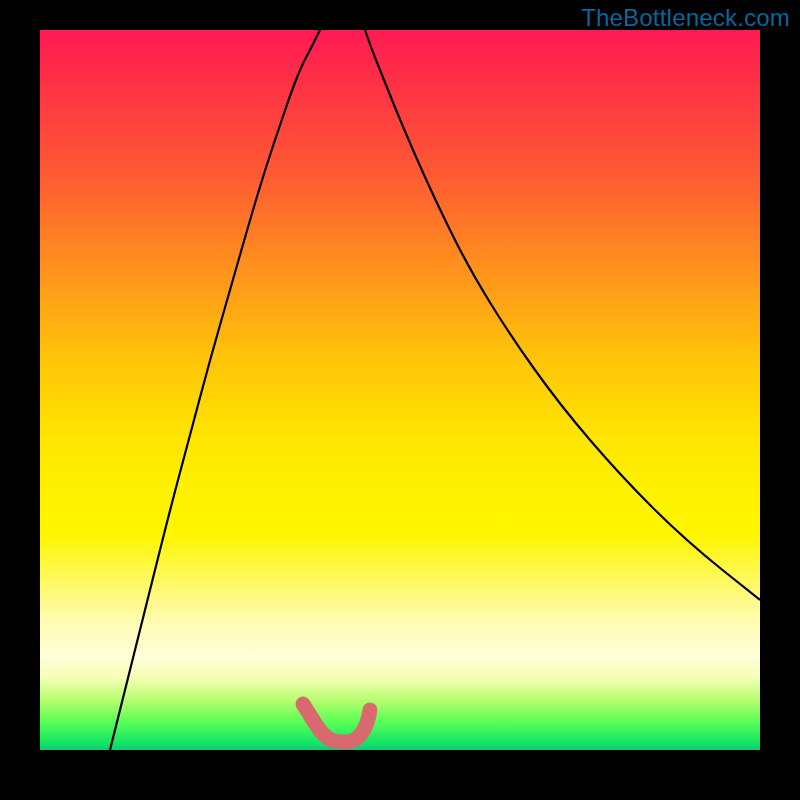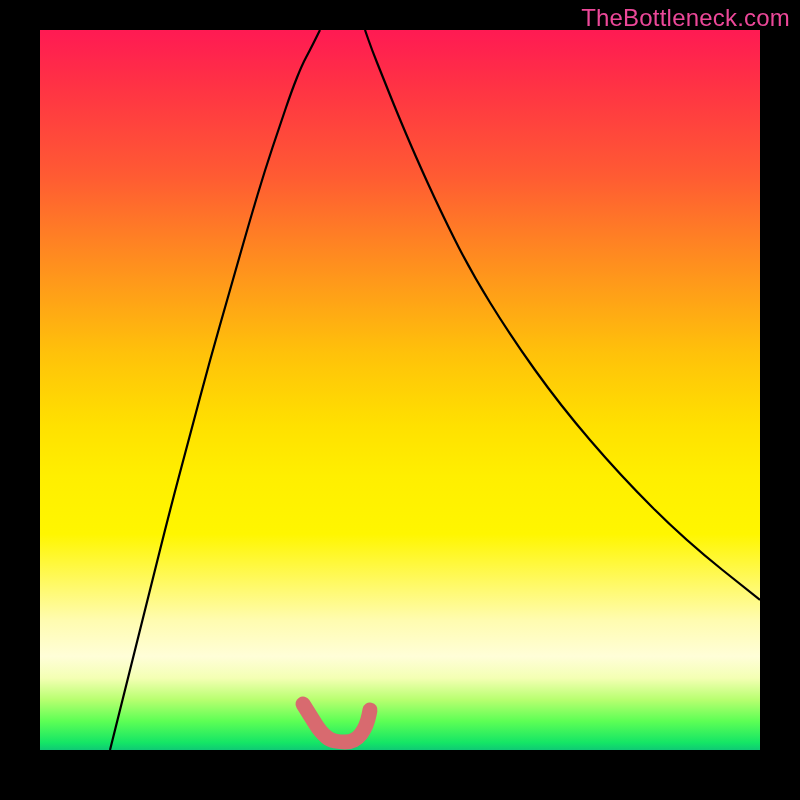--- a/index.html
+++ b/index.html
@@ -45,21 +45,21 @@
     position: absolute;
     left: 0;
     top: 0;
     width: 720px;
     height: 720px;
   }
   .watermark {
     position: absolute;
     top: 4px;
     right: 10px;
-    color: #ec4899;
+    color: #0369a1;
     font-size: 24px;
     font-weight: 500;
     letter-spacing: 0.2px;
     user-select: none;
   }
 </style>
 </head>
 <body>
 
 <div class="frame">

